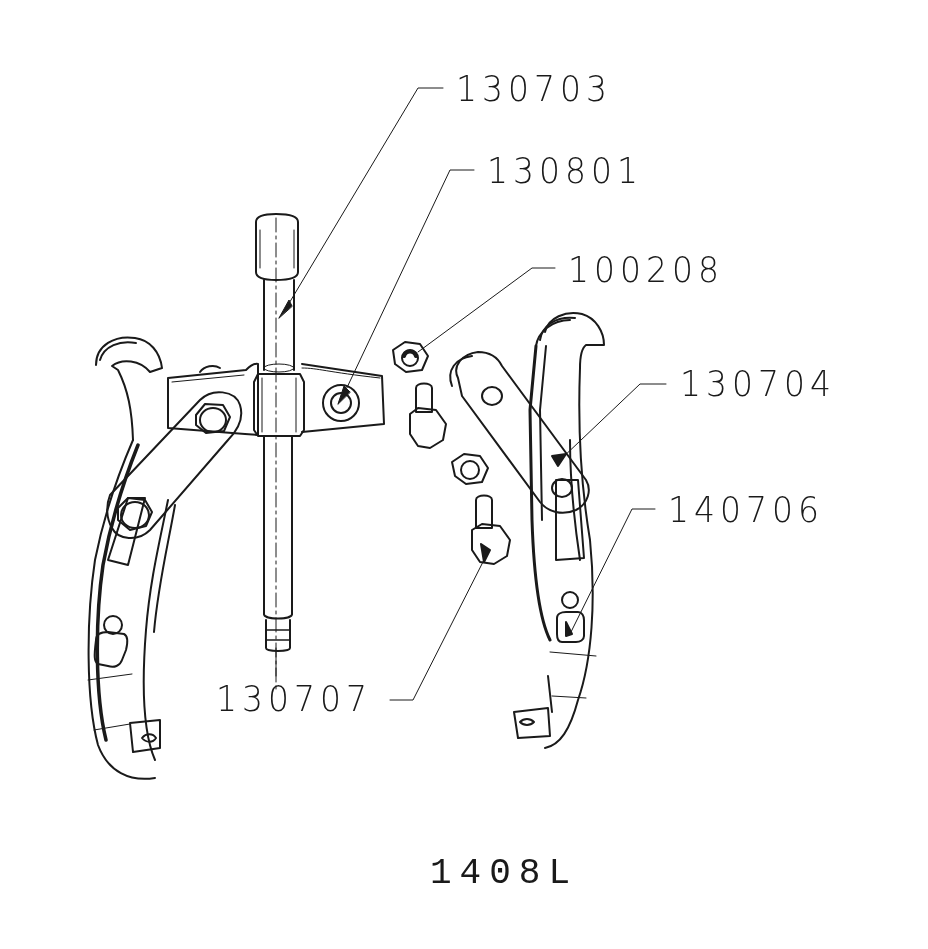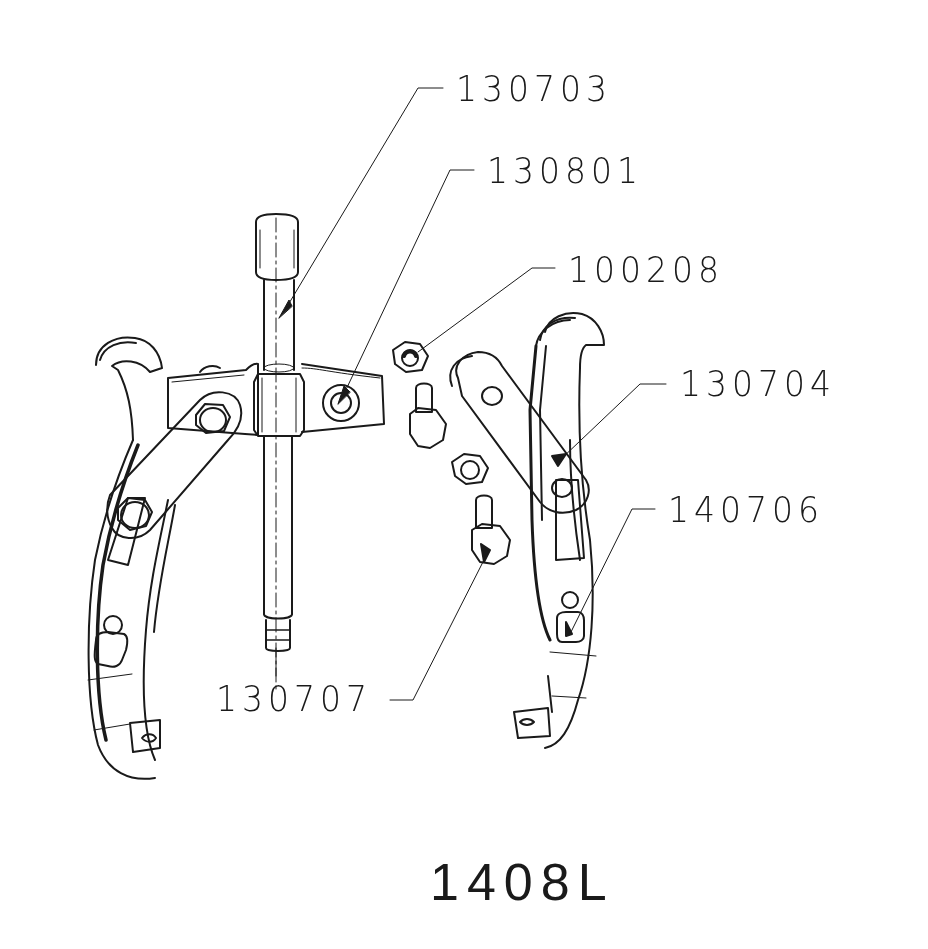--- a/index.html
+++ b/index.html
@@ -13,22 +13,22 @@
     font-size: 33px;
     letter-spacing: 5px;
     color: #1a1a1a;
     line-height: 1;
     white-space: nowrap;
     transform: scaleY(1.05);
     transform-origin: left top;
   }
   .model-label {
     position: absolute;
-    font-family: Liberation Sans, sans-serif;
-    font-size: 52px;
+    font-family: Liberation Mono, monospace;
+    font-size: 36px;
     letter-spacing: 8px;
     color: #1a1a1a;
     line-height: 1;
     white-space: nowrap;
   }
 </style>
 </head>
 <body>
 
 <div id="stage">

